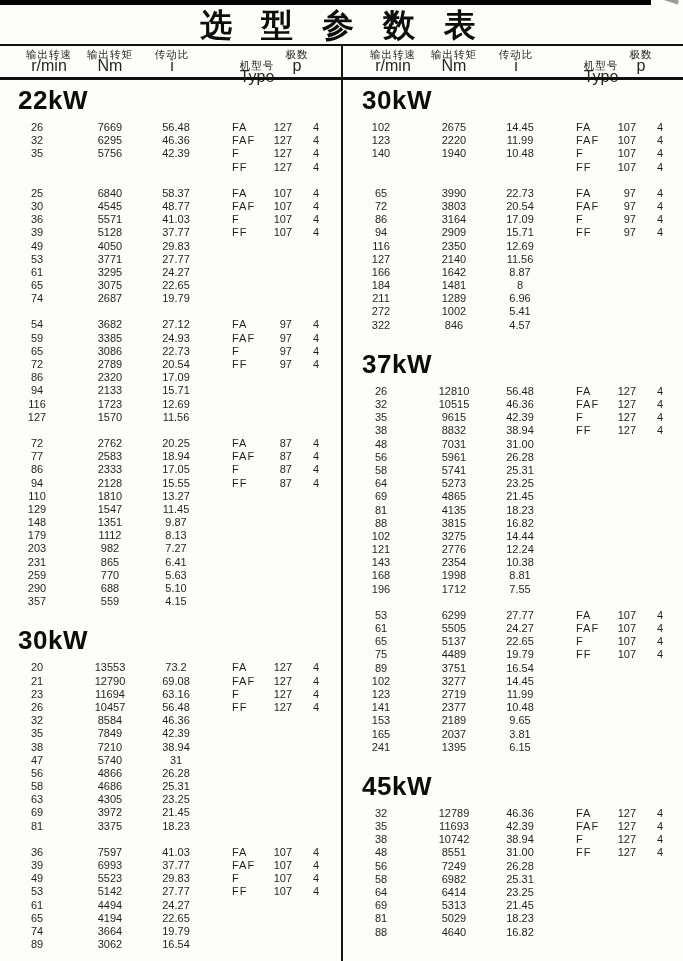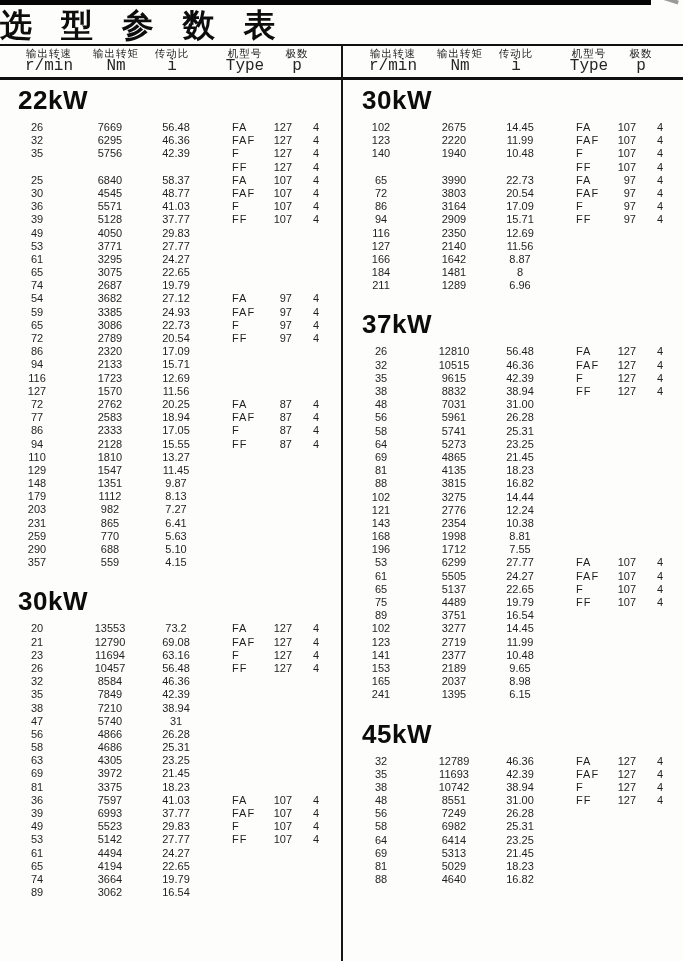--- a/index.html
+++ b/index.html
@@ -6,52 +6,52 @@
   body{
     width:683px;height:961px;overflow:hidden;position:relative;
     background:#fdfdfc;color:#1b1b1b;
     font-family:"Liberation Sans","DejaVu Sans",sans-serif;
     -webkit-font-smoothing:antialiased;
   }
   .page{position:absolute;inset:0;}
   .topbar{position:absolute;left:0;top:0;width:651px;height:5px;background:#050505;}
   .corner-mark{position:absolute;left:649px;top:-4px;width:30px;height:4px;background:#9a9a9a;transform:rotate(18deg);}
   .title{
-    position:absolute;left:0;top:4px;width:100%;
+    position:absolute;left:0;top:4px;width:100%;text-align:center;
     font-size:32px;font-weight:bold;letter-spacing:7px;word-spacing:6px;color:#0d0d0d;margin:0;
   }
   .rule{position:absolute;left:0;width:683px;background:#101010;}
   .rule-top{top:44px;height:2px;}
   .rule-mid{top:77px;height:3px;}
   .vdivider{position:absolute;left:341px;top:44px;width:2px;height:917px;background:#161616;}
 
   
-  .half-header{position:absolute;top:48px;width:283px;height:28px;font-family:Liberation Mono, monospace;}
+  .half-header{position:absolute;top:48px;width:283px;height:28px;}
   .half-header.rightside{left:344px;}
   .hcell{position:absolute;text-align:center;line-height:12px;}
   .hzh{font-size:10.5px;letter-spacing:1px;color:#262626;}
   .hen{font-size:16px;color:#262626;}
   .hc0{left:18px;width:62px;}
-  .hc1{left:86px;width:60px;}
+  .hc1{left:80px;width:60px;}
   .hc2{left:143px;width:58px;}
-  .hc3{left:214px;width:62px;}
+  .hc3{left:226px;width:62px;margin-top:11px;}
   .hc4{left:272px;width:50px;}
 
   
   .content-half{position:absolute;top:81px;height:880px;overflow:hidden;}
   .content-half.leftside{left:0;width:341px;border-radius:23px;}
   .content-half.rightside{left:344px;width:339px;}
 
   .power{
     font-size:26px;font-weight:bold;letter-spacing:0.5px;color:#0c0c0c;
     margin:5px 0 7px 18px;line-height:28px;
   }
   .section.later .power{margin-top:18px;}
   .block{margin:0;}
-  .block + .block{}
+  .block + .block{margin-top:13px;}
   .row{display:flex;height:13.2px;line-height:13.2px;font-size:11px;color:#1f1f1f;}
   .c-speed {width:42px;margin-left:16px;text-align:center;}
   .c-torque{width:56px;margin-left:24px;text-align:center;}
   .c-ratio {width:56px;margin-left:10px;text-align:center;}
   .c-type-l{width:34px;margin-left:28px;text-align:left;letter-spacing:1px;}
   .c-type-s{width:26px;text-align:right;}
   .c-poles {width:20px;margin-left:14px;text-align:center;}
 </style>
 </head>
 <body>
@@ -673,20 +673,36 @@
             <span class="c-poles"></span>
           </div>
           <div class="row">
             <span class="c-speed">211</span>
             <span class="c-torque">1289</span>
             <span class="c-ratio">6.96</span>
             <span class="c-type-l"></span>
             <span class="c-type-s"></span>
             <span class="c-poles"></span>
           </div>
+          <div class="row">
+            <span class="c-speed">272</span>
+            <span class="c-torque">1002</span>
+            <span class="c-ratio">5.41</span>
+            <span class="c-type-l"></span>
+            <span class="c-type-s"></span>
+            <span class="c-poles"></span>
+          </div>
+          <div class="row">
+            <span class="c-speed">322</span>
+            <span class="c-torque">846</span>
+            <span class="c-ratio">4.57</span>
+            <span class="c-type-l"></span>
+            <span class="c-type-s"></span>
+            <span class="c-poles"></span>
+          </div>
         </div>
       </div>
       <div class="section later">
         <div class="power">37kW</div>
         <div class="block">
           <div class="row">
             <span class="c-speed">26</span>
             <span class="c-torque">12810</span>
             <span class="c-ratio">56.48</span>
             <span class="c-type-l">FA</span>
@@ -883,21 +899,21 @@
             <span class="c-speed">153</span>
             <span class="c-torque">2189</span>
             <span class="c-ratio">9.65</span>
             <span class="c-type-l"></span>
             <span class="c-type-s"></span>
             <span class="c-poles"></span>
           </div>
           <div class="row">
             <span class="c-speed">165</span>
             <span class="c-torque">2037</span>
-            <span class="c-ratio">8.98</span>
+            <span class="c-ratio">3.81</span>
             <span class="c-type-l"></span>
             <span class="c-type-s"></span>
             <span class="c-poles"></span>
           </div>
           <div class="row">
             <span class="c-speed">241</span>
             <span class="c-torque">1395</span>
             <span class="c-ratio">6.15</span>
             <span class="c-type-l"></span>
             <span class="c-type-s"></span>

